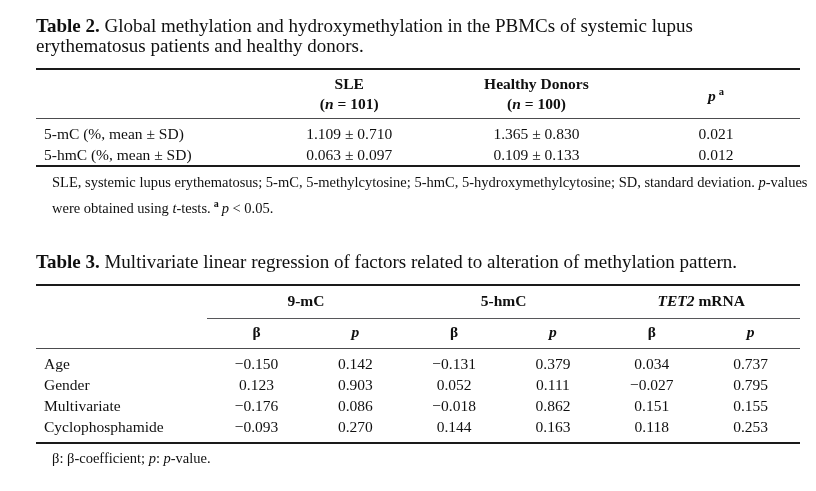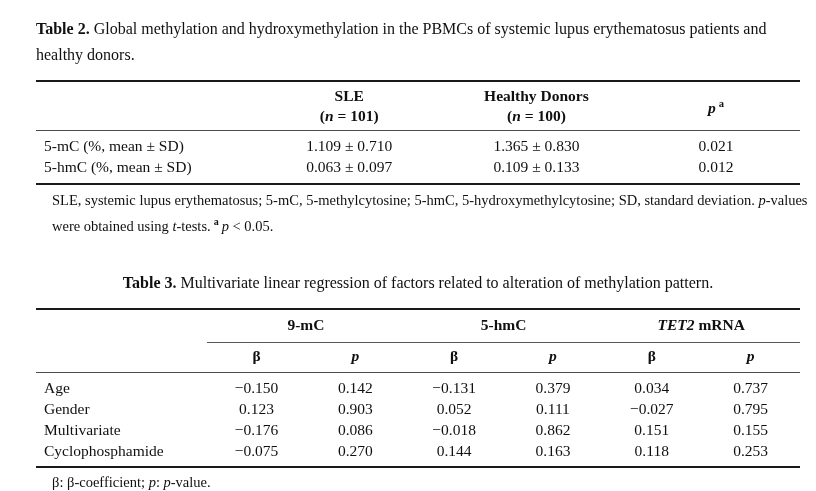--- a/index.html
+++ b/index.html
@@ -12,22 +12,22 @@
     font-family: "Liberation Serif", "DejaVu Serif", serif;
     color: #101010;
   }
   .page {
     box-sizing: border-box;
     width: 816px;
     height: 491px;
     padding: 16px 16px 0 36px;
   }
   .caption {
-    font-size: 16px;
-    line-height: 26px;
+    font-size: 19px;
+    line-height: 20px;
     margin: 0 0 12px 0;
     width: 764px;
   }
   .caption b { font-weight: bold; }
   table {
     border-collapse: collapse;
     width: 764px;
     font-size: 15.5px;
     table-layout: fixed;
   }
@@ -42,21 +42,21 @@
     text-align: center;
     vertical-align: middle;
     padding: 4px 0 4px 0;
     line-height: 20px;
   }
   .t2 tbody td {
     text-align: center;
     line-height: 21px;
   }
   .t2 tbody tr.first td { padding-top: 4px; margin-left: 44px; }
-  .t2 tbody tr.last td { padding-bottom: 6px; }
+  .t2 tbody tr.last td { padding-bottom: 0; }
   .cell-label { text-align: left !important; padding-left: 8px !important; }
 
   .p-head { font-style: italic; }
   sup.note-mark {
     font-size: 10.5px;
     font-weight: bold;
     margin-left: 3px;
   }
 
   
@@ -64,21 +64,21 @@
     font-size: 14.5px;
     line-height: 21px;
     margin: 5px 0 0 16px;
     width: 756px;
   }
   .footnote i { font-style: italic; }
   .footnote sup { font-size: 10px; font-weight: bold; }
   .sp-before { margin-left: 3px; }
 
   
-  .t3-caption { margin-top: 33px; text-align: center; }
+  .t3-caption { margin-top: 33px; }
   .t3 { margin-top: 8px; }
   .t3 thead th {
     font-weight: bold;
     text-align: center;
     vertical-align: middle;
   }
   .t3 .group-row th { padding: 5px 0 7px 0; line-height: 20px; }
   .t3 .group-row th.grouped { border-bottom: 1px solid #57575a; }
   .t3 .sub-row th { padding: 3px 0 6px 0; line-height: 20px; }
   .t3 tbody td { text-align: center; line-height: 21px; }
@@ -184,21 +184,21 @@
         <td class="cell-label">Multivariate</td>
         <td>−0.176</td>
         <td>0.086</td>
         <td>−0.018</td>
         <td>0.862</td>
         <td>0.151</td>
         <td>0.155</td>
       </tr>
       <tr class="last rule-bottom">
         <td class="cell-label">Cyclophosphamide</td>
-        <td>−0.075</td>
+        <td>−0.093</td>
         <td>0.270</td>
         <td>0.144</td>
         <td>0.163</td>
         <td>0.118</td>
         <td>0.253</td>
       </tr>
     </tbody>
   </table>
 
   <p class="footnote" style="margin-top:4px;"><span>β: β-coefficient; </span><i>p</i><span>: </span><i>p</i><span>-value.</span></p>

